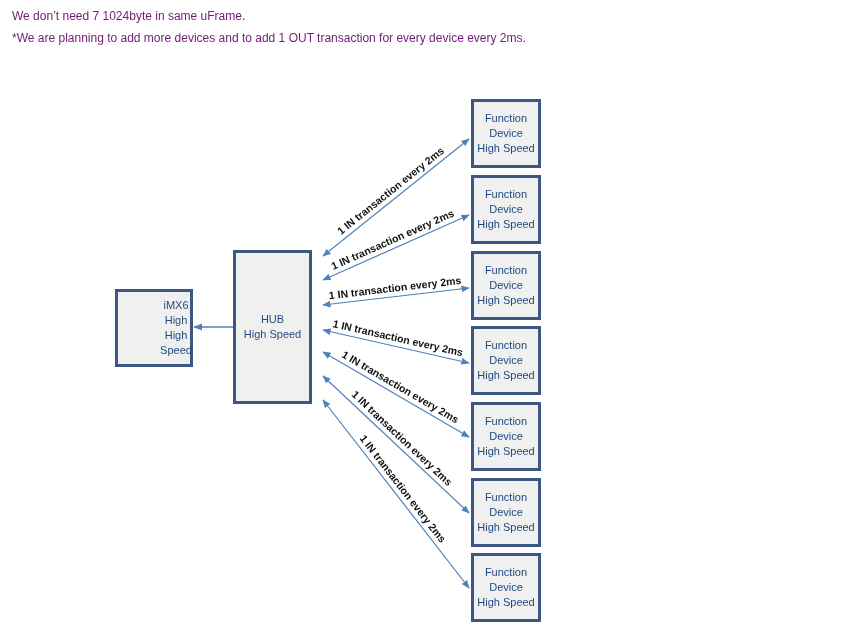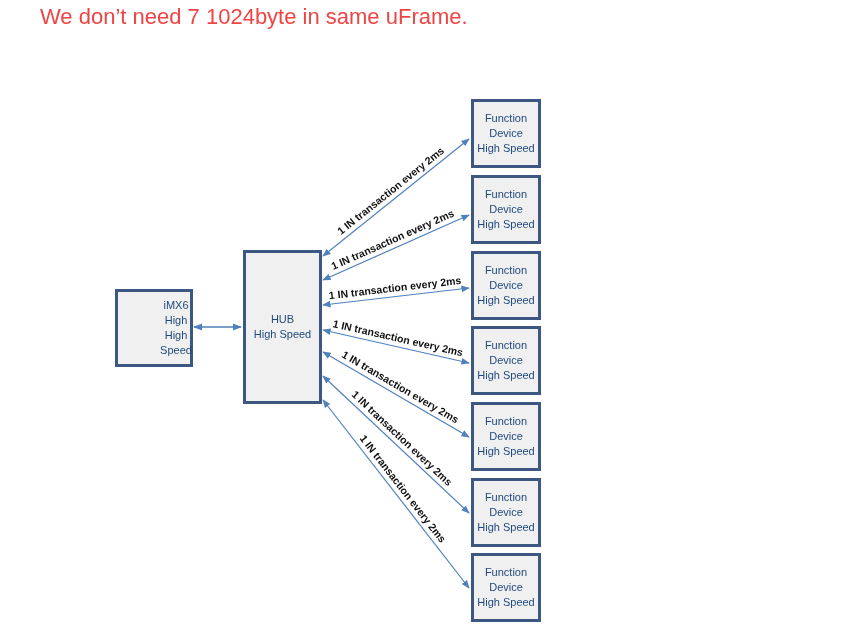--- a/index.html
+++ b/index.html
@@ -1,34 +1,35 @@
 <!DOCTYPE html>
 <html><head>
 <meta charset="utf-8">
 <style>
   html, body { margin:0; padding:0; background:#ffffff; }
   body { width:850px; height:625px; position:relative; overflow:hidden;
          font-family:"Liberation Sans", sans-serif; }
-  .notes { position:absolute; left:12px; top:6px; font-size:22px; color:#ef4444;
-           line-height:21.5px;margin-left:28px; }
+  .notes { position:absolute; left:12px; top:6px; font-size:12px; color:#701a75;
+           line-height:21.5px; }
   .notes div { white-space:nowrap; }
   .box { position:absolute; box-sizing:border-box; background:#f0f0f0;
          border:3px solid #3b5782; display:flex; align-items:center;
          justify-content:center; text-align:center; color:#1f497d;
          font-size:11px; font-weight:normal; line-height:15px; }
   .box span { display:block; }
   svg { position:absolute; left:0; top:0; }
   .lbl { font-family:"Liberation Sans", sans-serif; font-size:10.5px;
          font-weight:bold; fill:#111; }
 </style>
 </head>
 <body>
 
 <div class="notes">
   <div>We don’t need 7 1024byte in same uFrame.</div>
+  <div>*We are planning to add more devices and to add 1 OUT transaction for every device every 2ms.</div>
 </div>
 
 <svg id="links" width="850" height="625">
   <defs>
     <marker id="ah" viewBox="0 0 10 10" refX="9" refY="5" markerWidth="7" markerHeight="7" orient="auto-start-reverse">
       <path d="M0,1 L10,5 L0,9 z" fill="#4f81bd"></path>
     </marker>
   </defs>
   <line x1="194" y1="327" x2="241" y2="327" stroke="#4f81bd" stroke-width="1.3" marker-start="url(#ah)" marker-end="url(#ah)"></line>
 <line x1="323" y1="256" x2="469" y2="139" stroke="#4f81bd" stroke-width="1.2" marker-start="url(#ah)" marker-end="url(#ah)"></line>
@@ -48,21 +49,21 @@
   </svg>
 
 <div class="box" id="host-box" style="left:115px; top:289px; width:78px; height:78px;padding-left:44px;">
   <div>
     <span>iMX6</span>
     <span>High</span>
     <span>High Speed</span>
   </div>
 </div>
 
-<div class="box" id="hub-box" style="left:243px; top:250px; width:79px; height:154px;">
+<div class="box" id="hub-box" style="left:233px; top:250px; width:79px; height:154px;">
   <div>
     <span>HUB</span>
     <span>High Speed</span>
   </div>
 </div>
 
 <div id="devices">
     <div class="box" style="left: 471px; top: 99px; width: 70px; height: 69px;">
       <div>
         <span>Function</span>

